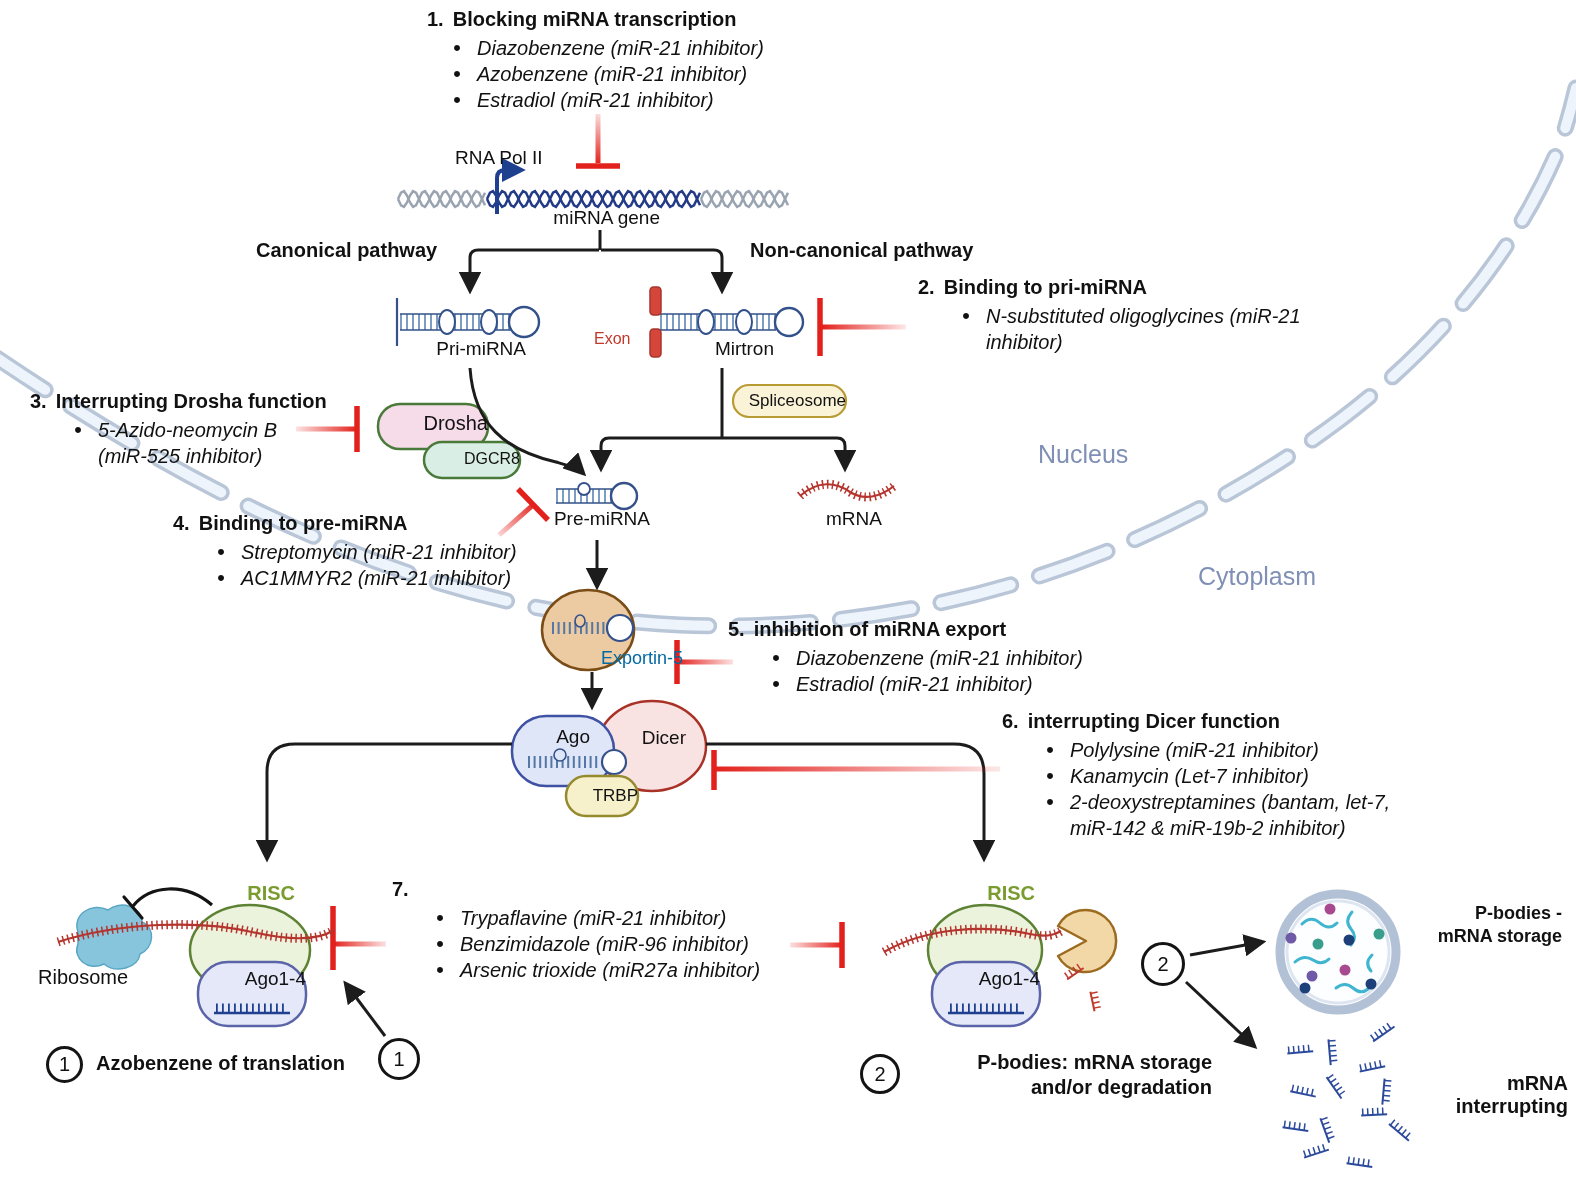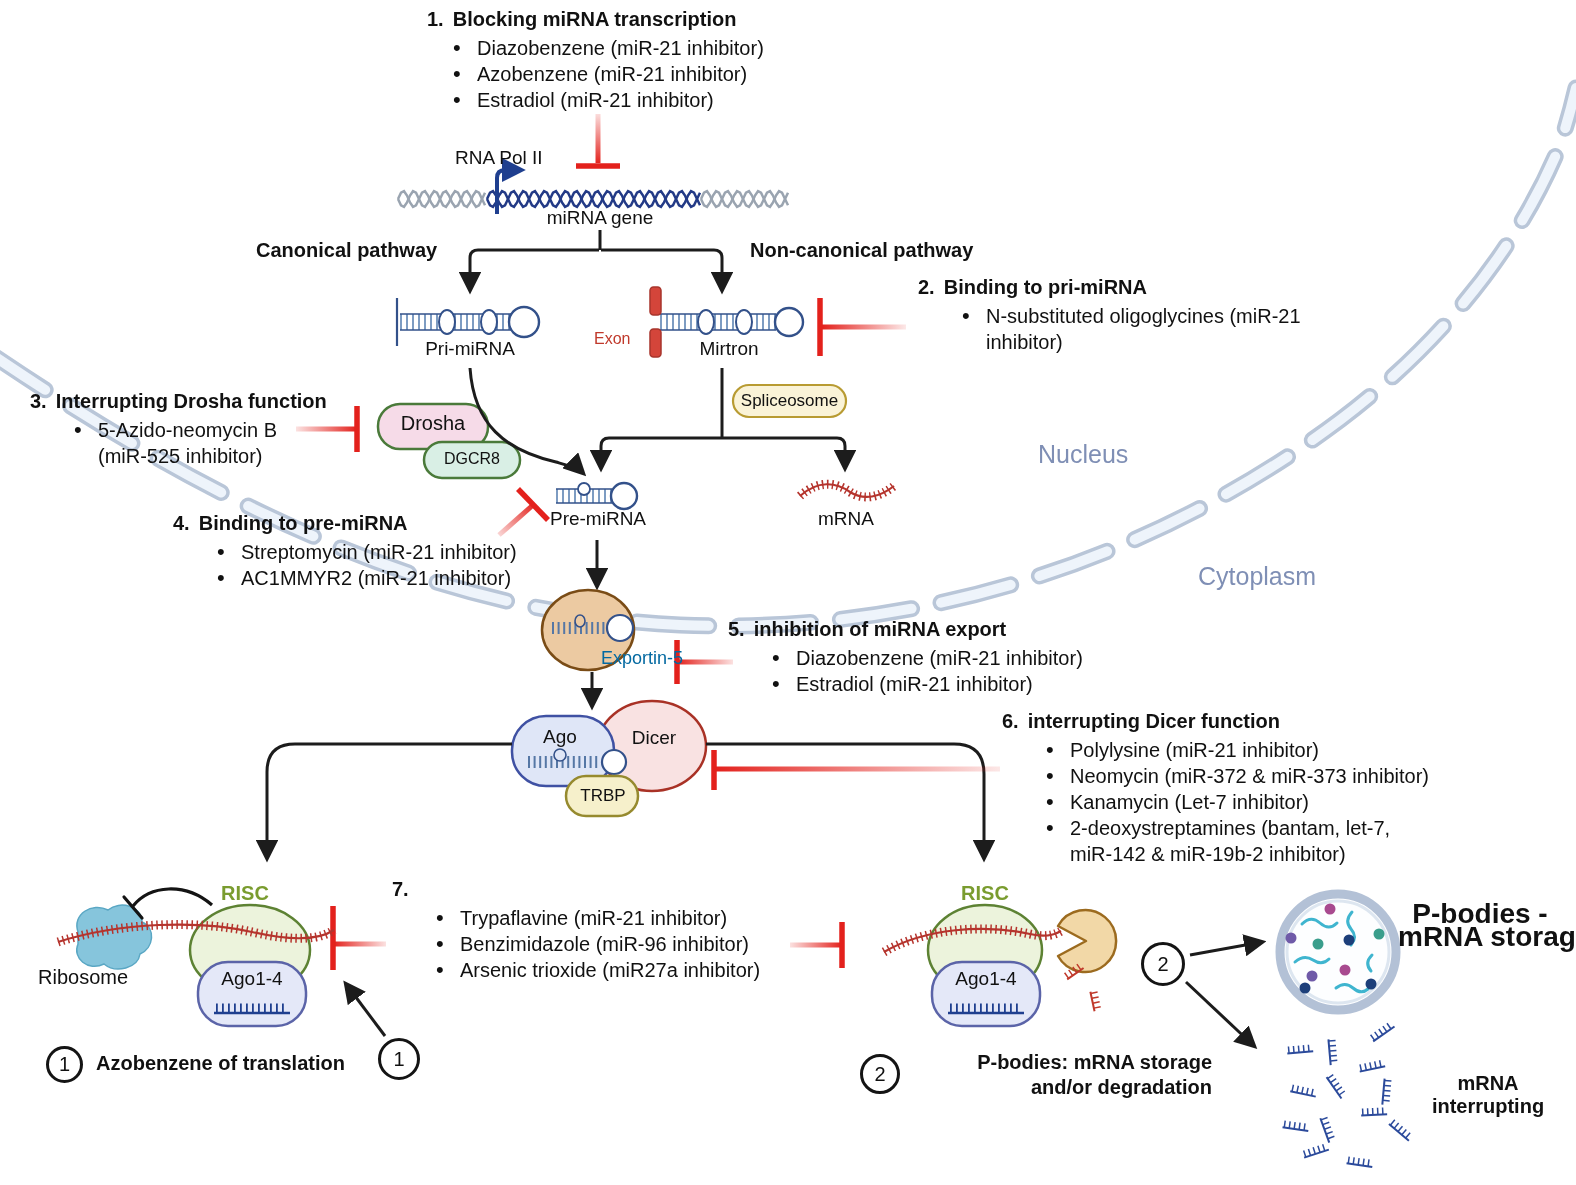--- a/index.html
+++ b/index.html
@@ -1,24 +1,24 @@
 <!DOCTYPE html>
 <html><head>
 <meta charset="utf-8">
 <style>
   html,body{margin:0;padding:0;background:#fff;}
   #stage{position:relative;width:1576px;height:1185px;background:#fff;overflow:hidden;
          font-family:"Liberation Sans",sans-serif;color:#111;}
   svg{position:absolute;left:0;top:0;}
   .lbl{position:absolute;white-space:nowrap;line-height:1.15;text-align:right;}
-  .c{text-align:center;}
+  .c{text-align:right;}
   .wrap{white-space:normal;}
   .step{position:absolute;font-size:20px;}
   .step-title{font-weight:700;display:flex;gap:9px;}
-  ul.bullets{list-style:none;margin:4px 0 0 44px;padding:0;}
+  ul.bullets{list-style:none;margin:4px 0 0 44px;padding:0;font-style:italic;}
   ul.bullets li{position:relative;padding-left:24px;line-height:26px;white-space:normal;}
   ul.bullets li::before{content:"\2022";position:absolute;left:0;top:0;font-size:22px;}
   .numcircle{position:absolute;border:3px solid #141414;border-radius:50%;
              display:flex;align-items:center;justify-content:center;
              font-size:20px;font-weight:400;background:#fff;box-sizing:border-box;}
   .bold{font-weight:700;}
   .ital{}
 </style>
 </head>
 <body>
@@ -398,21 +398,20 @@
   </ul>
 </div>
 
 <div class="step" style="left:1002px;top:710px;width:510px">
   <div class="step-title">
         <span>6.</span>
         <span>interrupting Dicer function</span>
       </div>
   <ul class="bullets">
     <li><span>Polylysine (miR-21 inhibitor)</span></li>
-    <li><span>Neomycin  (miR-372 &amp; miR-373 inhibitor)</span></li>
     <li><span>Kanamycin (Let-7 inhibitor)</span></li>
     <li style="max-width:352px"><span>2-deoxystreptamines (bantam, let-7, miR-142 &amp; miR-19b-2 inhibitor)</span></li>
   </ul>
 </div>
 
 <div class="step" style="left:392px;top:878px;width:480px">
   <div class="step-title">
         <span>7.</span>
       </div>
   <ul class="bullets">
@@ -454,21 +453,21 @@
       <span>1</span>
     </div>
 <div class="numcircle" style="left:860px;top:1054px;width:40px;height:40px">
       <span>2</span>
     </div>
 <div class="lbl bold wrap" style="left:912px;top:1050px;width:300px;font-size:20px;line-height:25px">P-bodies: mRNA storage and/or degradation</div>
 <div class="numcircle" style="left:1141px;top:942px;width:44px;height:44px">
       <span>2</span>
     </div>
 
-<div class="lbl bold c" style="left:1398px;top:902px;width:164px;font-size:28px;line-height:23px">
+<div class="lbl bold c" style="left:1398px;top:902px;width:164px;font-size:18px;line-height:23px">
   <span style="display:block">P-bodies -</span>
   <span style="display:block">mRNA storage</span>
 </div>
 <div class="lbl bold c" style="left:1408px;top:1072px;width:160px;font-size:20px;line-height:23px">
   <span style="display:block">mRNA</span>
   <span style="display:block">interrupting</span>
 </div>
 
 </div>
 

